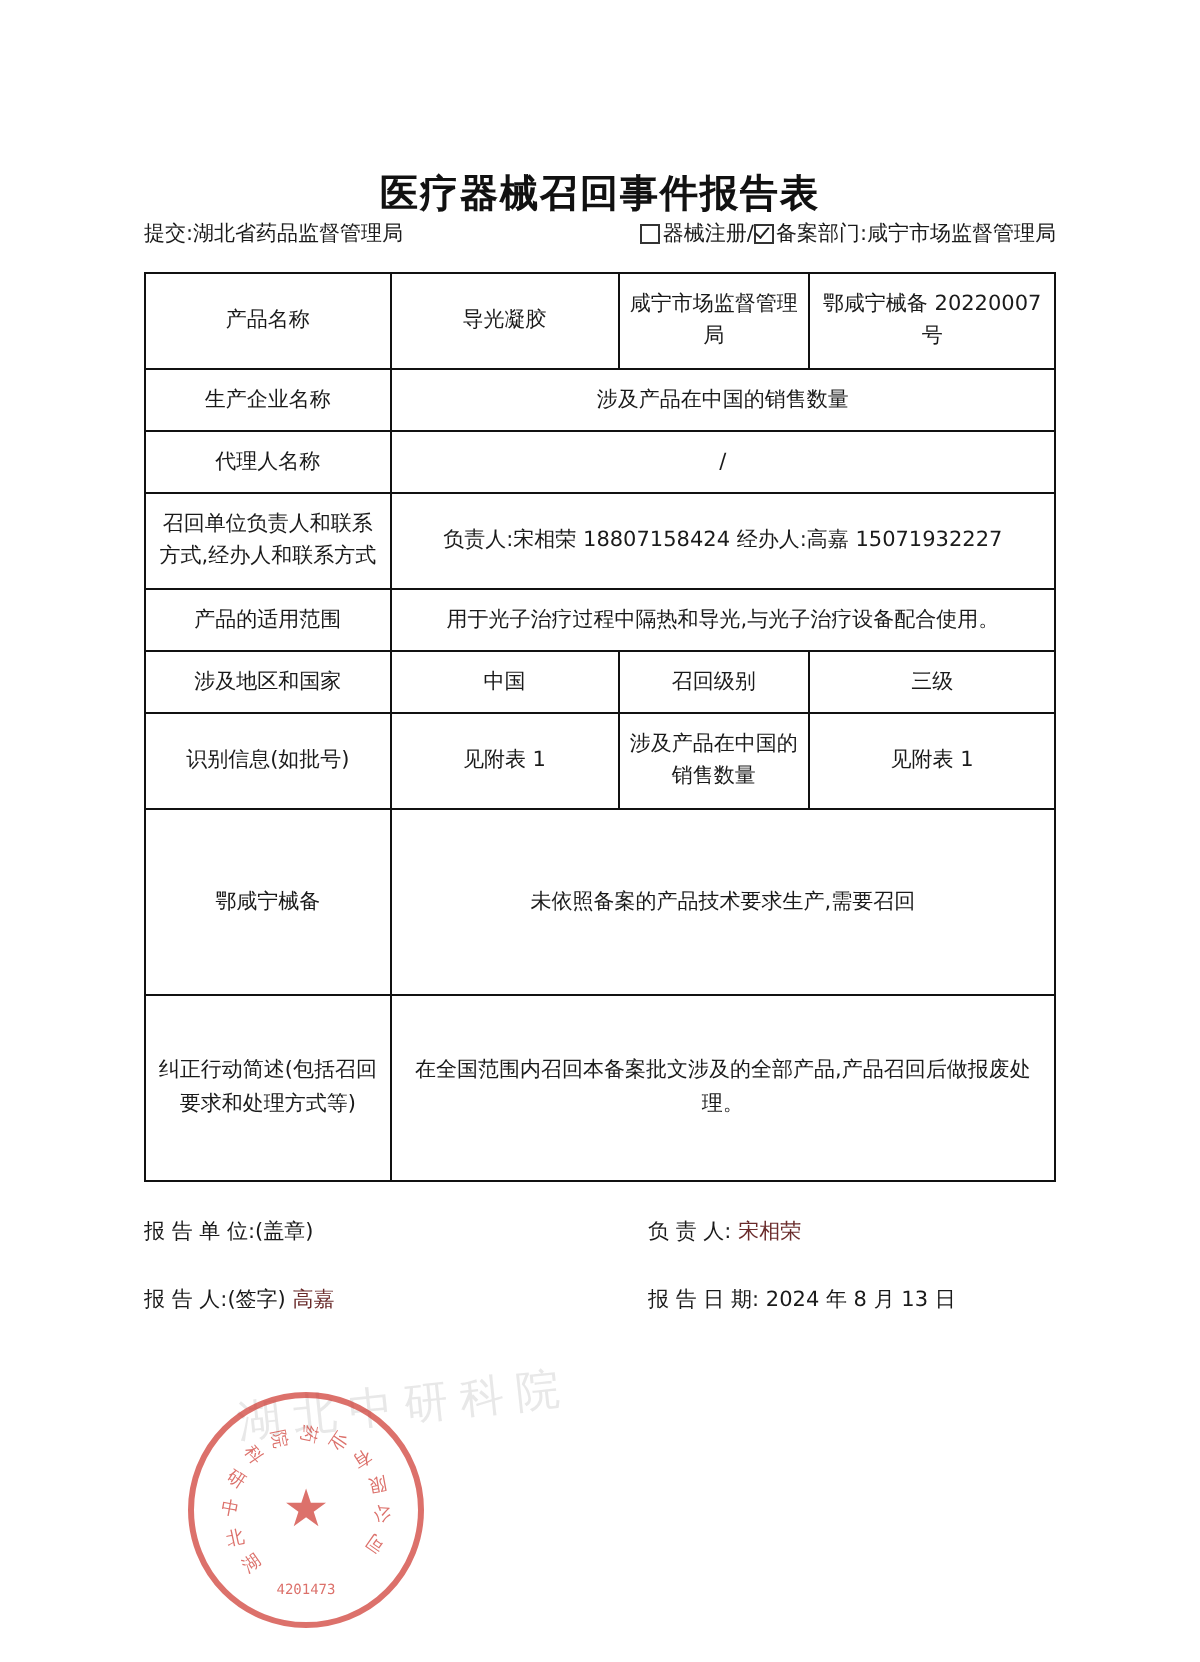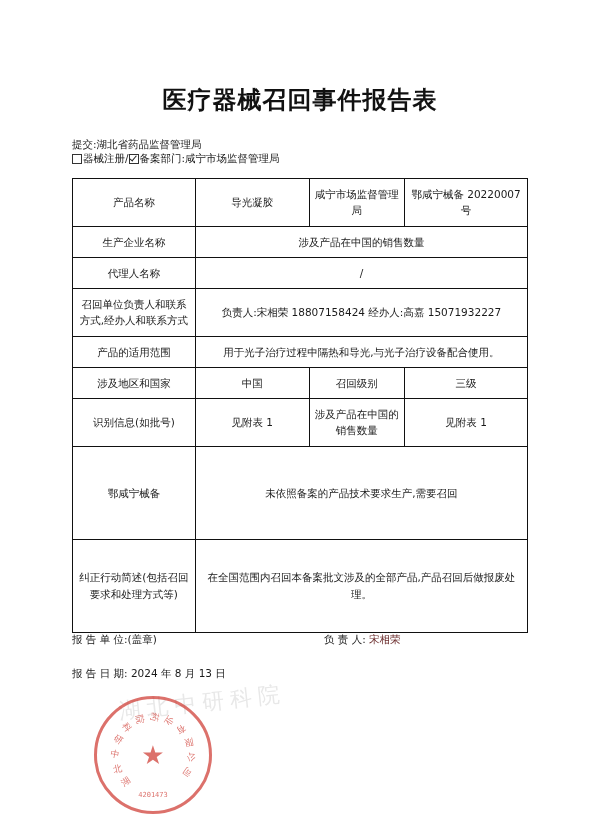--- a/index.html
+++ b/index.html
@@ -17,35 +17,33 @@
   }
   .page {
     position: relative;
     width: 600px;
     height: 831px;
     box-sizing: border-box;
     padding: 0 72px;
   }
   .doc-title {
     text-align: center;
-    font-size: 24px;
+    font-size: 19px;
     font-weight: bold;
     letter-spacing: 1px;
     margin-top: 84px;
     margin-bottom: 0;
     color: #111;
   }
   .subline {
     display: flex;
     justify-content: space-between;
     align-items: baseline;
-    margin-top: 22px;
     font-size: 10.5px;
     color: #1a1a1a;
-    flex-direction: column;
   }
   .subline .left { white-space: nowrap; }
   .subline .right { white-space: nowrap; }
   .chk {
     display: inline-block;
     width: 8px;
     height: 8px;
     border: 1px solid #333;
     margin-right: 1px;
     position: relative;
@@ -86,20 +84,21 @@
     vertical-align: middle;
     padding: 7px 4px;
     line-height: 1.55;
     word-break: break-all;
   }
   td.lbl { }
   td.val { }
   td.taller { height: 78px; }
   .left-text { text-align: left; padding-left: 8px; }
   .sign-area {
+    margin-top: 18px;
     font-size: 10.5px;
     position: relative;
   }
   .sign-row {
     display: flex;
     justify-content: space-between;
     margin-bottom: 20px;
     padding-right: 6px;
   }
   .sign-row .cell-left { width: 52%; }
@@ -237,20 +236,24 @@
     <div class="sign-row">
       <div class="cell-left">
         <span>报 告 单 位:(盖章)</span>
       </div>
       <div class="cell-right">
         <span>负 责 人:</span>
         <span class="hand">宋相荣</span>
       </div>
     </div>
     <div class="sign-row">
+      <div class="cell-left">
+        <span>报 告 人:(签字)</span>
+        <span class="hand">高嘉</span>
+      </div>
       <div class="cell-right">
         <span>报 告 日 期:</span>
         <span>2024 年 8 月 13 日</span>
       </div>
     </div>
   </div>
 
   <div class="watermark">湖北中研科院</div>
 
   <div class="stamp">

